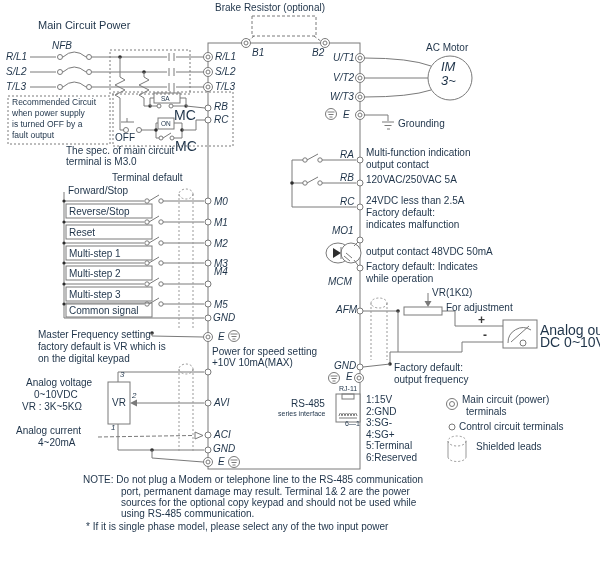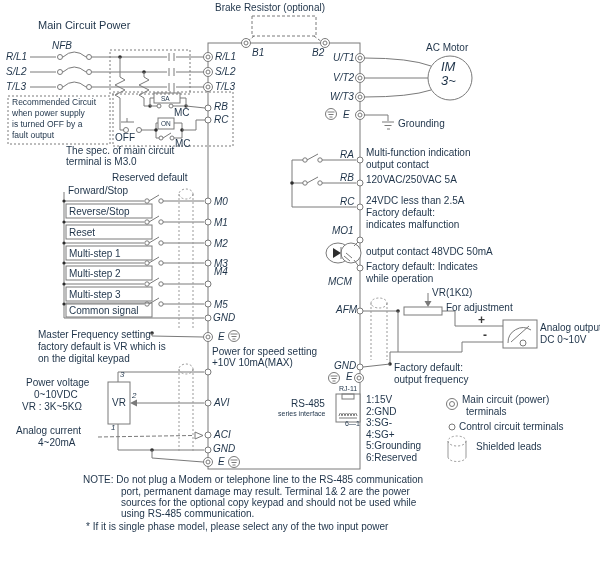--- a/index.html
+++ b/index.html
@@ -6,21 +6,21 @@
   #canvas{position:relative;width:600px;height:572px;background:#ffffff;overflow:hidden;
           font-family:"Liberation Sans",sans-serif;}
   svg{position:absolute;left:0;top:0;}
   .lbl{position:absolute;font:10px/1.15 "Liberation Sans",sans-serif;color:#1e3349;white-space:nowrap;z-index:2;}
   .it{font-style:italic;}
   .t11{font-size:11px;}
   .s9{font-size:8.5px;}
   .s8{font-size:8px;}
   .s7{font-size:7px;}
   .s65{font-size:6.5px;}
-  .s95{font-size:10px;}
+  .s95{font-size:14px;}
   .big{font-size:12px;font-weight:bold;color:#3a3a3a;}
   .motor{font-size:13px;font-style:italic;}
 </style>
 </head>
 <body>
 
 <div id="canvas">
 
 <svg width="600" height="572" viewBox="0 0 600 572">
   <g stroke="#7a7a7a" fill="none" stroke-width="1">
@@ -336,21 +336,21 @@
 <div class="lbl" style="left:115px;top:132px">OFF</div>
 <div class="lbl s65" style="left:161px;top:120px">ON</div>
 <div class="lbl s95" style="left:174px;top:107px">MC</div>
 <div class="lbl s95" style="left:175px;top:138px">MC</div>
 <div class="lbl it" style="left:214px;top:101px">RB</div>
 <div class="lbl it" style="left:214px;top:114px">RC</div>
 
 <div class="lbl" style="left:66px;top:145px">The spec. of main circuit</div>
 <div class="lbl" style="left:66px;top:156px">terminal is M3.0</div>
 
-<div class="lbl" style="left:112px;top:172px">Reserved default</div>
+<div class="lbl" style="left:112px;top:172px">Terminal default</div>
 <div class="lbl" style="left:68px;top:185px">Forward/Stop</div>
 <div class="lbl" style="left:69px;top:206px">Reverse/Stop</div>
 <div class="lbl" style="left:69px;top:227px">Reset</div>
 <div class="lbl" style="left:69px;top:248px">Multi-step 1</div>
 <div class="lbl" style="left:69px;top:268px">Multi-step 2</div>
 <div class="lbl" style="left:69px;top:289px">Multi-step 3</div>
 <div class="lbl" style="left:69px;top:305px">Common signal</div>
 
 <div class="lbl it" style="left:214px;top:196px">M0</div>
 <div class="lbl it" style="left:214px;top:217px">M1</div>
@@ -366,21 +366,21 @@
 <div class="lbl" style="left:38px;top:353px">on the digital keypad</div>
 
 <div class="lbl" style="left:212px;top:346px">Power for speed setting</div>
 <div class="lbl" style="left:212px;top:357px">+10V 10mA(MAX)</div>
 
 <div class="lbl it s8" style="left:120px;top:370px">3</div>
 <div class="lbl it s8" style="left:132px;top:391px">2</div>
 <div class="lbl it s8" style="left:111px;top:423px">1</div>
 <div class="lbl" style="left:112px;top:397px">VR</div>
 
-<div class="lbl" style="left:26px;top:377px">Power voltage</div>
+<div class="lbl" style="left:26px;top:377px">Analog voltage</div>
 <div class="lbl" style="left:34px;top:389px">0~10VDC</div>
 <div class="lbl" style="left:22px;top:401px">VR : 3K~5KΩ</div>
 <div class="lbl" style="left:16px;top:425px">Analog current</div>
 <div class="lbl" style="left:38px;top:437px">4~20mA</div>
 
 <div class="lbl it" style="left:214px;top:397px">AVI</div>
 <div class="lbl it" style="left:214px;top:429px">ACI</div>
 <div class="lbl it" style="left:213px;top:443px">GND</div>
 <div class="lbl it" style="left:218px;top:456px">E</div>
 
@@ -414,21 +414,21 @@
 <div class="lbl" style="left:394px;top:374px">output frequency</div>
 
 <div class="lbl s7" style="left:339px;top:385px">RJ-11</div>
 <div class="lbl" style="left:291px;top:398px">RS-485</div>
 <div class="lbl s7" style="left:278px;top:410px">series interface</div>
 <div class="lbl s7" style="left:345px;top:420px">6—1</div>
 <div class="lbl" style="left:366px;top:394px">1:15V</div>
 <div class="lbl" style="left:366px;top:406px">2:GND</div>
 <div class="lbl" style="left:366px;top:417px">3:SG-</div>
 <div class="lbl" style="left:366px;top:429px">4:SG+</div>
-<div class="lbl" style="left:366px;top:440px">5:Grounding</div>
+<div class="lbl" style="left:366px;top:440px">5:Terminal</div>
 <div class="lbl" style="left:366px;top:452px">6:Reserved</div>
 
 <div class="lbl" style="left:462px;top:394px">Main circuit (power)</div>
 <div class="lbl" style="left:466px;top:406px">terminals</div>
 <div class="lbl" style="left:459px;top:421px">Control circuit terminals</div>
 <div class="lbl" style="left:476px;top:441px">Shielded leads</div>
 
 <div class="lbl" style="left:83px;top:474px">NOTE: Do not plug a Modem or telephone line to the RS-485 communication</div>
 <div class="lbl" style="left:121px;top:486px">port, permanent damage may result. Terminal 1&amp; 2 are the power</div>
 <div class="lbl" style="left:121px;top:497px">sources for the optional copy keypad and should not be used while</div>

